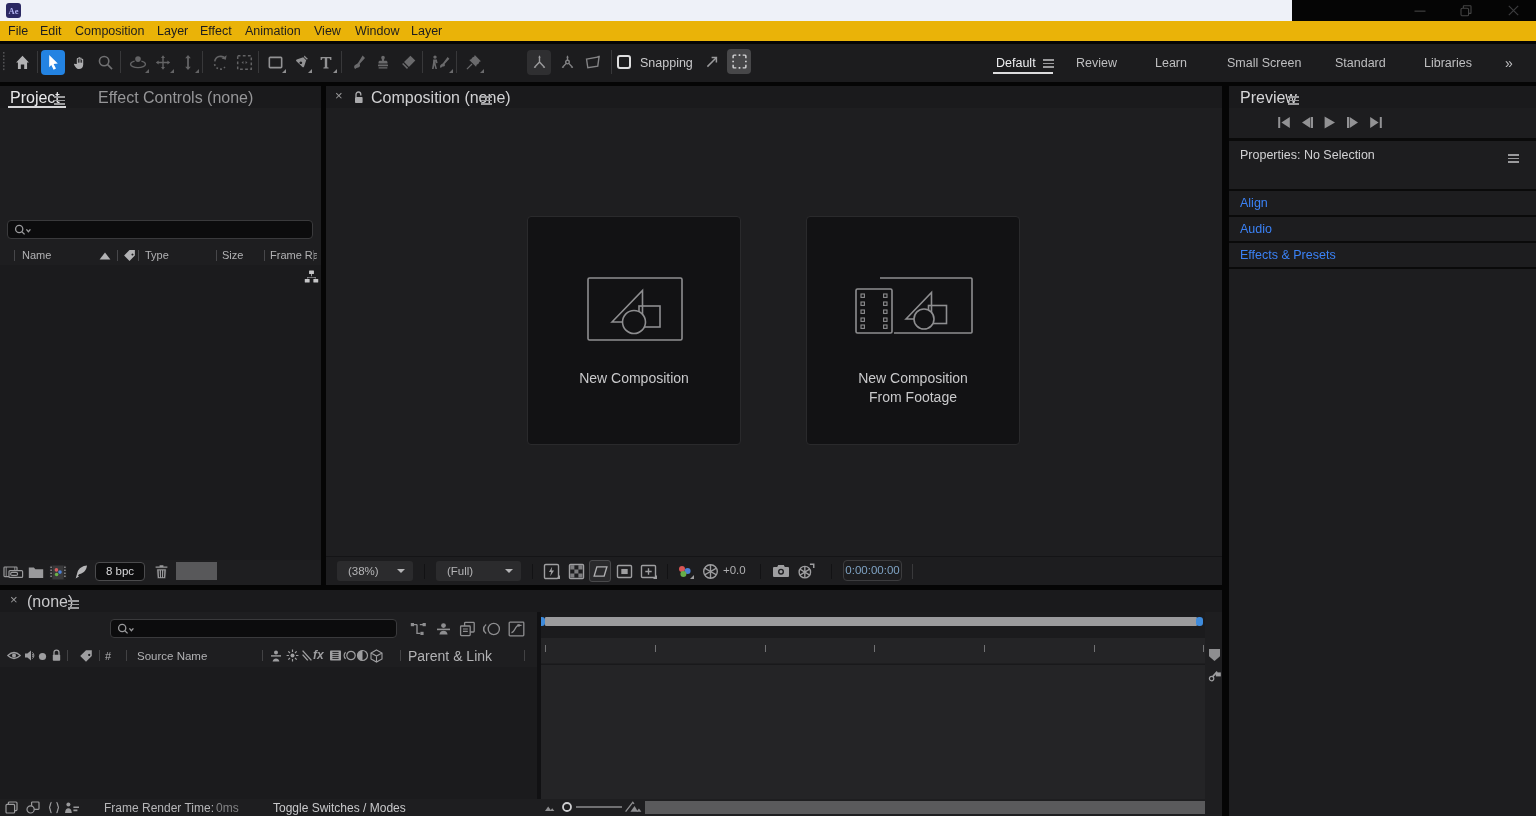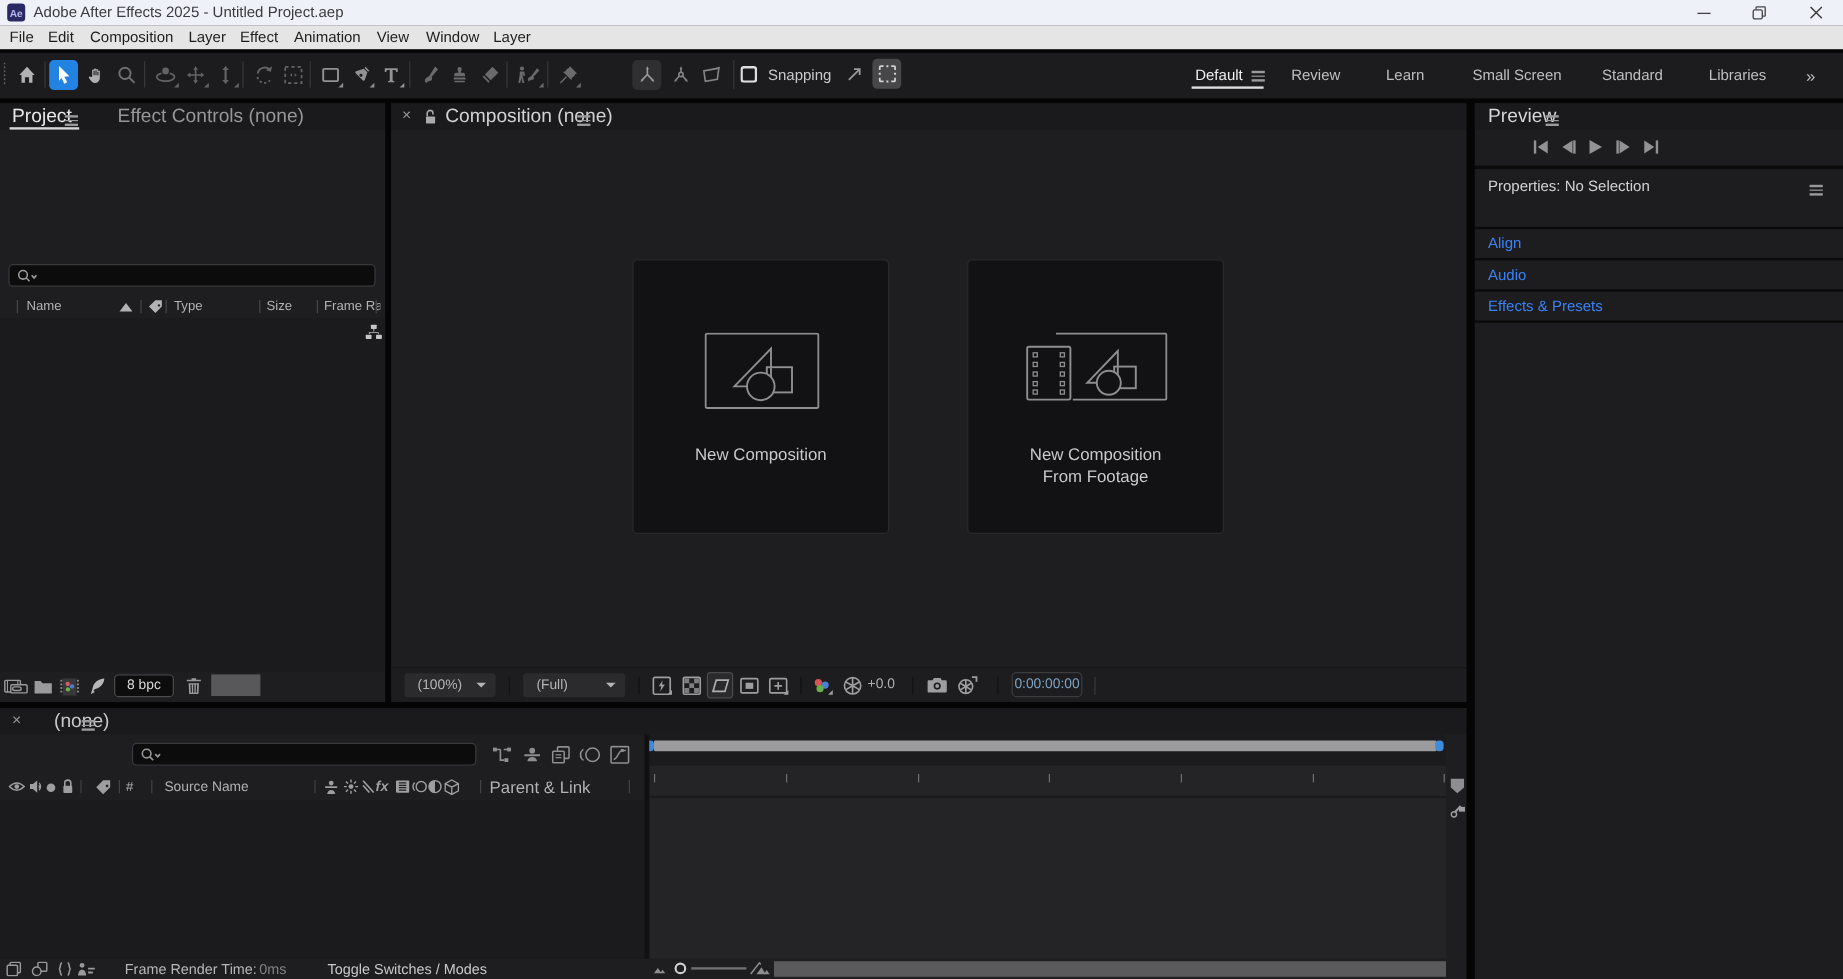--- a/index.html
+++ b/index.html
@@ -9,28 +9,28 @@
     background:#050505;
     font-family:"Liberation Sans", sans-serif;
     -webkit-font-smoothing:antialiased;
   }
   .abs { position:absolute; }
   .ic { position:absolute; display:flex; align-items:center; justify-content:center; color:#a2a2a4; }
   .ic svg { display:block; }
   .txt { position:absolute; white-space:nowrap; }
 
   
-  #titlebar { left:0; top:0; width:1536px; height:21px; background:#eef1f8; }
+  #titlebar { left:0; top:0; width:1292px; height:21px; background:#eef1f8;font-family:Liberation Serif, serif; }
   #app-badge { left:6px; top:3px; width:15px; height:15px; background:#2b2963; border-radius:3px;
                color:#b4b6f3; font-size:8.5px; font-weight:bold; display:flex; align-items:center; justify-content:center; }
   #window-title { left:28px; top:0; height:21px; line-height:21px; color:#3b3b3e; font-size:12.5px; }
   .winbtn { top:0; width:30px; height:21px; display:flex; align-items:center; justify-content:center; color:#444; }
 
   
-  #menubar { left:0; top:21px; width:1536px; height:20px; background:#e5e5e5; }
+  #menubar { left:0; top:21px; width:1536px; height:20px; background:#eab308; }
   .menu-item { top:0; height:20px; line-height:20px; color:#1d1d1f; font-size:12.5px; }
 
   
   #toolbar { left:0; top:44px; width:1536px; height:38px; background:#1c1c1e; }
   .tool { top:6px; width:24px; height:25px; border-radius:4px; }
   
   .tdiv { position:absolute; top:7px; width:1px; height:22px; background:#38383a; }
   .flyout { position:absolute; right:1px; bottom:2px; width:0; height:0;
             border-left:4px solid transparent; border-bottom:4px solid #8e8e90; }
   .ws-tab { top:0; height:38px; line-height:38px; font-size:12.5px; color:#bfbfc1; }
@@ -70,21 +70,20 @@
 
   #hscroll { position:absolute; left:645px; top:2px; width:560px; height:13px; background:#5a5a5c; }
 </style>
 </head>
 <body>
 
 <div id="app">
 
   <div class="abs" id="titlebar">
     <div class="abs" id="app-badge">Ae</div>
-    <div class="txt" id="window-title">Adobe After Effects 2025 - Untitled Project.aep</div>
     <div class="abs winbtn" style="left:1405px">
       <svg width="12" height="12" viewBox="0 0 12 12">
           <rect x="0.5" y="5.6" width="11" height="1.1" fill="#444"></rect>
         </svg>
     </div>
     <div class="abs winbtn" style="left:1451px">
       <svg width="12" height="12" viewBox="0 0 12 12" fill="none" stroke="#444" stroke-width="1.1">
         <rect x="1" y="3.2" width="7.6" height="7.6" rx="1.4"></rect>
           <path d="M3.4 3V1.2 a0.4 0.4 0 0 1 0.4 -0.4 H10.4 a0.6 0.6 0 0 1 0.6 0.6 V8 a0.4 0.4 0 0 1 -0.4 0.4 H8.8"></path>
       </svg>
@@ -446,21 +445,21 @@
           <rect x="75.5" y="32.5" width="18" height="18"></rect>
           <circle cx="71" cy="46" r="10" fill="#121214"></circle>
         </svg>
         <div class="card-label" style="top:152px;">New Composition</div>
         <div class="card-label" style="top:171px;">From Footage</div>
       </div>
     </div>
 
     <div class="abs" style="left:0; top:470px; width:896px; height:29px; background:#1d1d1f; border-top:1px solid #141416;">
       <div class="cbtn" style="left:11px; width:76px; padding-left:11px;">
-        <span>(100%)</span><span class="chev"></span>
+        <span>(38%)</span><span class="chev"></span>
       </div>
       <div class="vdiv2" style="left:98px"></div>
       <div class="cbtn" style="left:110px; width:85px; padding-left:11px;">
         <span>(Full)</span><span class="chev"></span>
       </div>
       <div class="vdiv2" style="left:206px"></div>
 
       <div class="ic" style="left:215px; top:4px; width:20px; height:20px; color:#9e9ea0;">
         <svg width="17" height="17" viewBox="0 0 16 16" fill="none" stroke="currentColor" stroke-width="1.3">
           <rect x="1.4" y="1.4" width="13.2" height="13.2" rx="1.2"></rect>
@@ -594,21 +593,21 @@
     <div class="rdiv" style="top:155px; height:2px;"></div>
     <div class="abs" style="left:0; top:157px; width:307px; height:24px;">
       <div class="rsection-label" style="top:5px;">Effects &amp; Presets</div>
     </div>
     <div class="rdiv" style="top:181px; height:2px;"></div>
   </div>
 
   <div class="abs" id="timeline">
     <div class="abs tabstrip" style="left:0; top:0; width:1222px; height:22px;">
       <div class="txt" style="left:10px; top:2px; color:#9a9a9c; font-size:13px;">×</div>
-      <div class="txt paneltab" style="left:27px; top:3px; color:#c8c8ca;margin-left:18px;">(none)</div>
+      <div class="txt paneltab" style="left:27px; top:3px; color:#c8c8ca;">(none)</div>
       <div class="hamb" style="left:68px; top:8px;">
           <i></i>
           <i></i>
           <i></i>
         </div>
     </div>
 
     <div class="searchbox" style="left:110px; top:29px; width:287px;">
       <svg width="20" height="13" viewBox="0 0 20 13" style="margin:2.5px 0 0 6px" fill="none" stroke="#9a9a9c" stroke-width="1.3">
         <circle cx="5.2" cy="5" r="3.6"></circle>

